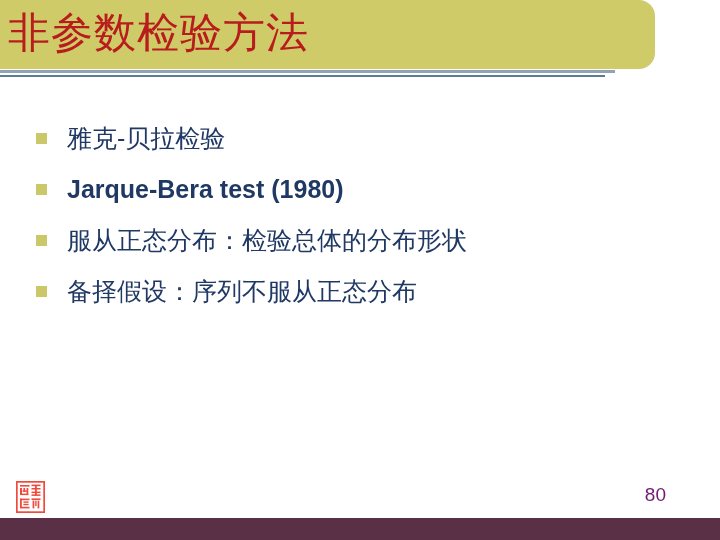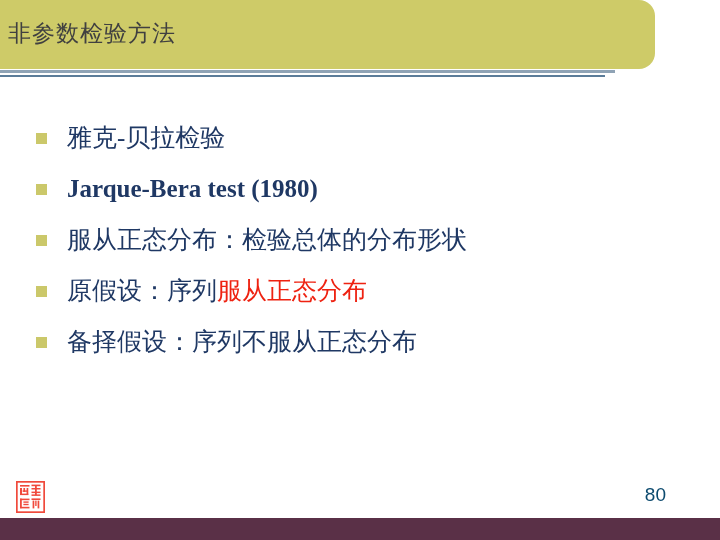--- a/index.html
+++ b/index.html
@@ -33,23 +33,23 @@
     height: 69px;
     background: #cecb68;
     border-top-right-radius: 16px;
     border-bottom-right-radius: 16px;
   }
   #title-text {
     position: absolute;
     left: 8px;
     top: 13px;
     font-family: "DejaVu Serif", "Liberation Serif", serif;
-    font-size: 23px;
+    font-size: 42px;
     line-height: 40px;
-    color: #404040;
+    color: #b91c1c;
     letter-spacing: 1px;
     white-space: nowrap;
   }
 
   
   #divider-upper {
     position: absolute;
     left: 0;
     top: 70px;
     width: 615px;
@@ -81,21 +81,21 @@
   .bullet-marker {
     flex: 0 0 auto;
     width: 11px;
     height: 11px;
     background: #cbc86a;
     margin-right: 20px;
     margin-top: 2px;
   }
   .bullet-text {
     flex: 1 1 auto;
-    font-family: Liberation Serif, serif;
+    font-family: Liberation Sans, sans-serif;
     font-size: 25px;
     line-height: 30px;
     color: #1f3864;
     white-space: nowrap;
   }
   .bullet-text.latin-bold {
     font-weight: bold;
     font-size: 25px;
     letter-spacing: 0px;
   }
@@ -111,21 +111,21 @@
     width: 29px;
     height: 32px;
   }
   #page-number {
     position: absolute;
     right: 54px;
     top: 484px;
     font-family: "Liberation Sans", "DejaVu Sans", sans-serif;
     font-size: 19px;
     line-height: 22px;
-    color: #0c4a6e;
+    color: #701a75;
   }
   #footer-bar {
     position: absolute;
     left: 0;
     top: 518px;
     width: 720px;
     height: 22px;
     background: #5a3047;
   }
 </style>
@@ -146,24 +146,20 @@
         <span class="bullet-marker" style="background: rgb(203, 200, 106);"></span>
         <span class="bullet-text"><span>雅克-贝拉检验</span></span>
       </div>
       <div class="bullet-row">
         <span class="bullet-marker" style="background: rgb(203, 200, 106);"></span>
         <span class="bullet-text latin-bold"><span>Jarque-Bera test (1980)</span></span>
       </div>
       <div class="bullet-row">
         <span class="bullet-marker" style="background: rgb(203, 200, 106);"></span>
         <span class="bullet-text"><span>服从正态分布：检验总体的分布形状</span></span>
-      </div>
-      <div class="bullet-row">
-        <span class="bullet-marker" style="background: rgb(203, 200, 106);"></span>
-        <span class="bullet-text"><span>原假设：序列</span><span class="seg-accent" style="color: rgb(238, 34, 17);">服从正态分布</span></span>
       </div>
       <div class="bullet-row">
         <span class="bullet-marker" style="background: rgb(203, 200, 106);"></span>
         <span class="bullet-text"><span>备择假设：序列不服从正态分布</span></span>
       </div>
     </div>
 
   <div id="seal-stamp">
     <svg width="29" height="32" viewBox="0 0 29 32" xmlns="http://www.w3.org/2000/svg">
       <rect x="0.8" y="0.8" width="27.4" height="30.4" fill="#ffffff" stroke="#f04a3c" stroke-width="1.8"></rect>

